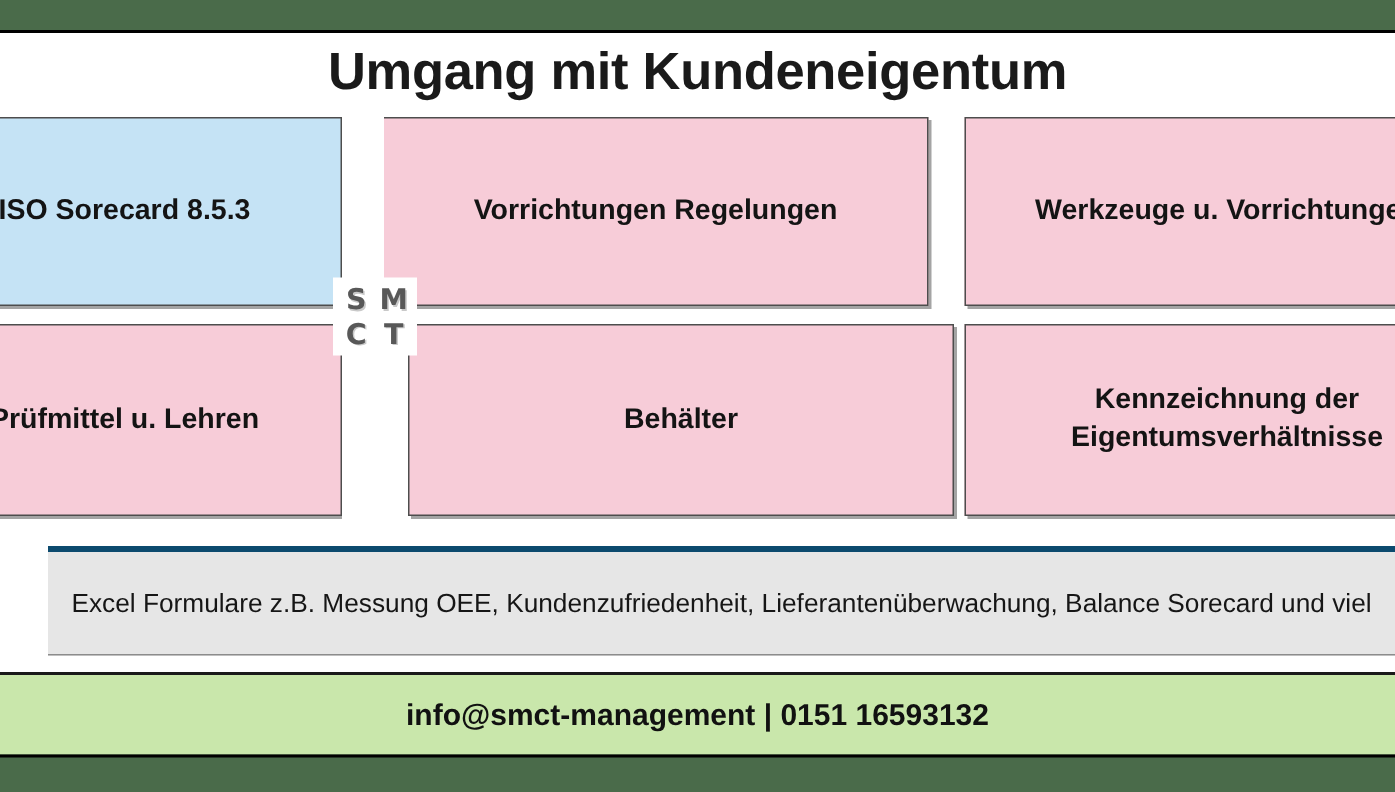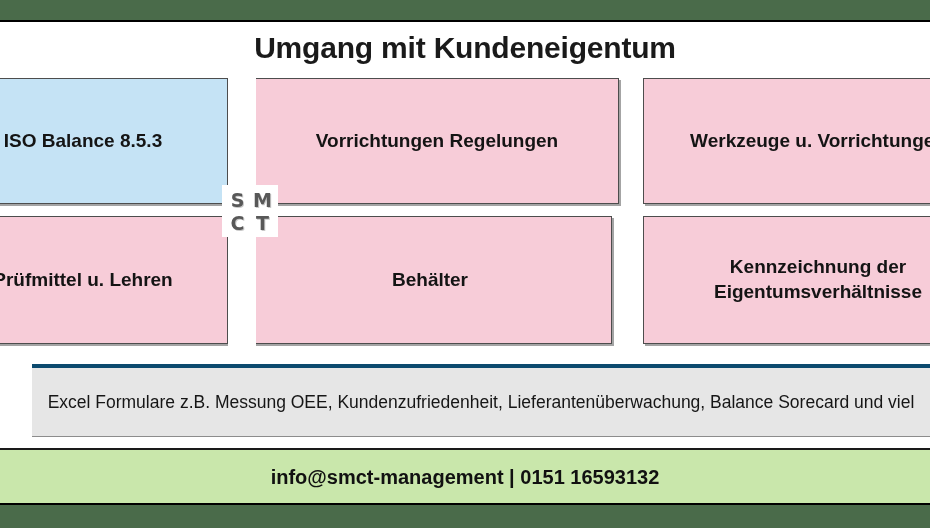--- a/index.html
+++ b/index.html
@@ -34,21 +34,21 @@
   }
 
   
   .title {
     position: absolute;
     left: 0; top: 24px;
     width: 930px; height: 48px;
     display: flex;
     align-items: center;
     justify-content: center;
-    font-size: 30px;
+    font-size: 35px;
     font-weight: bold;
     color: #1a1a1a;
     letter-spacing: -0.2px;
     white-space: nowrap;
   }
 
   
   .box {
     position: absolute;
     box-sizing: border-box;
@@ -69,21 +69,21 @@
 
   .r1 { top: 78px;  height: 126px; }
   .r2 { top: 216px; height: 128px; }
 
   
   #box-iso       { left: -62px; width: 290px; }
   #box-vertrag   { left: 255px; width: 364px; }
   #box-werkzeuge { left: 643px; width: 350px; }
   
   #box-pruefmittel { left: -62px; width: 290px; }
-  #box-behaelter   { left: 248px; width: 364px; }
+  #box-behaelter   { left: 272px; width: 364px; }
   #box-kennz       { left: 643px; width: 350px; }
 
   
   .logo {
     position: absolute;
     left: 225px; top: 188px;
     width: 50px; height: 46px;
     display: grid;
     grid-template-columns: 1fr 1fr;
     grid-template-rows: 1fr 1fr;
@@ -158,21 +158,21 @@
 </head>
 <body>
 
 <div class="band-top"></div>
 
 <div class="title">Umgang mit Kundeneigentum</div>
 
 <div class="logo-gap-v"></div>
 
 <div class="box box-blue r1" id="box-iso">
-  <span>ISO Balance 8.5.3</span>
+  <span>ISO Sorecard 8.5.3</span>
 </div>
 <div class="box box-pink r1" id="box-vertrag">
   <span>Vorrichtungen Regelungen</span>
 </div>
 <div class="box box-pink r1" id="box-werkzeuge">
   <span>Werkzeuge u. Vorrichtungen</span>
 </div>
 
 <div class="box box-pink r2" id="box-pruefmittel">
   <span>Prüfmittel u. Lehren</span>

